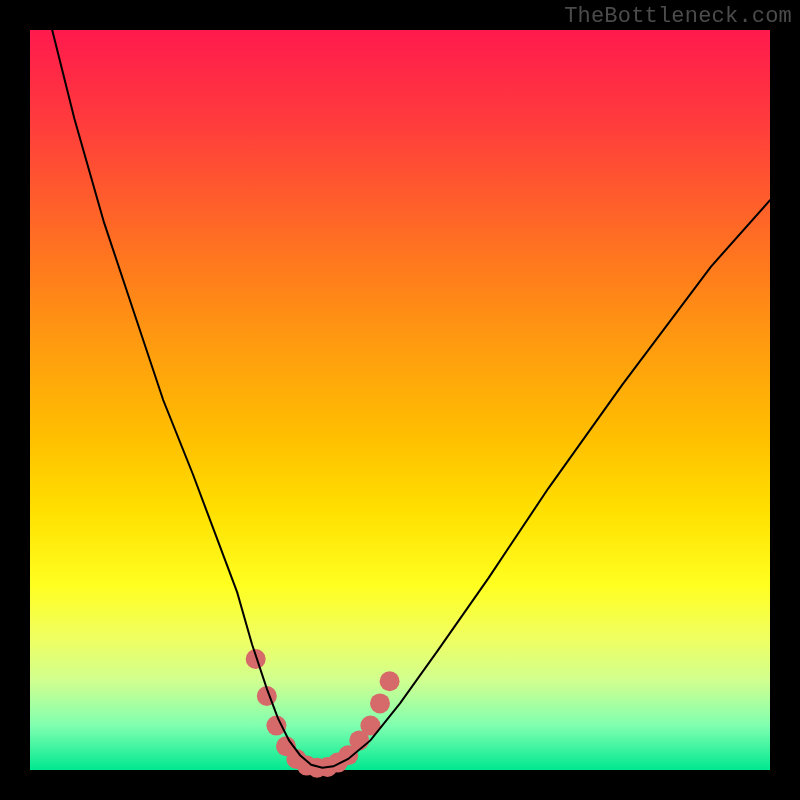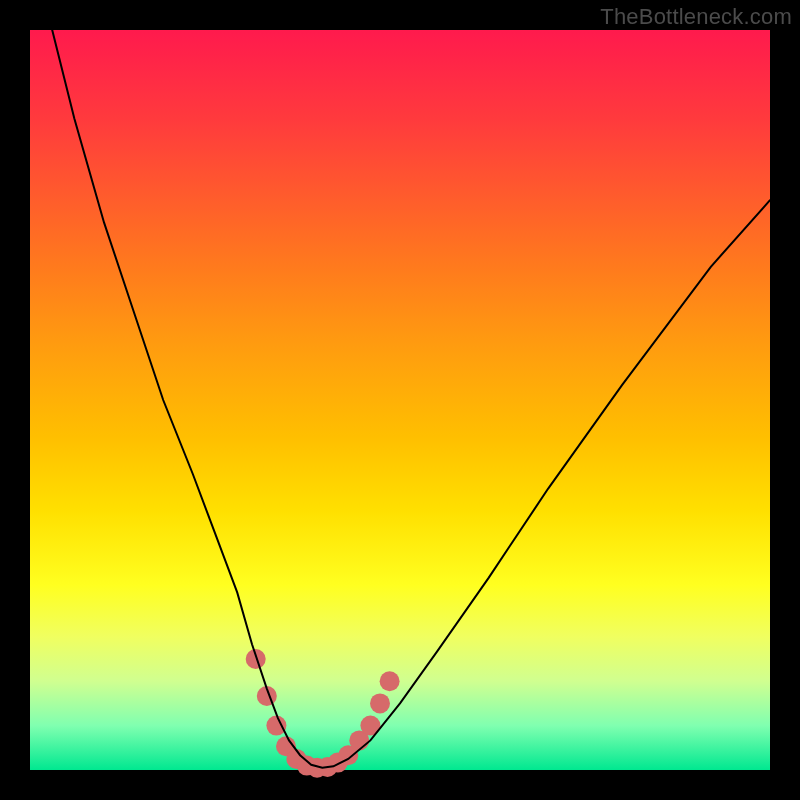--- a/index.html
+++ b/index.html
@@ -43,21 +43,21 @@
     left: 0;
     top: 0;
     width: 740px;
     height: 740px;
     overflow: visible;
   }
   .watermark {
     position: absolute;
     top: 4px;
     right: 8px;
-    font-family: Liberation Sans, sans-serif;
+    font-family: Liberation Mono, monospace;
     font-size: 22px;
     color: #4b4b4b;
     letter-spacing: 0.2px;
   }
 </style>
 </head>
 <body>
 
 <div class="frame">
   <div class="plot-area"></div>

